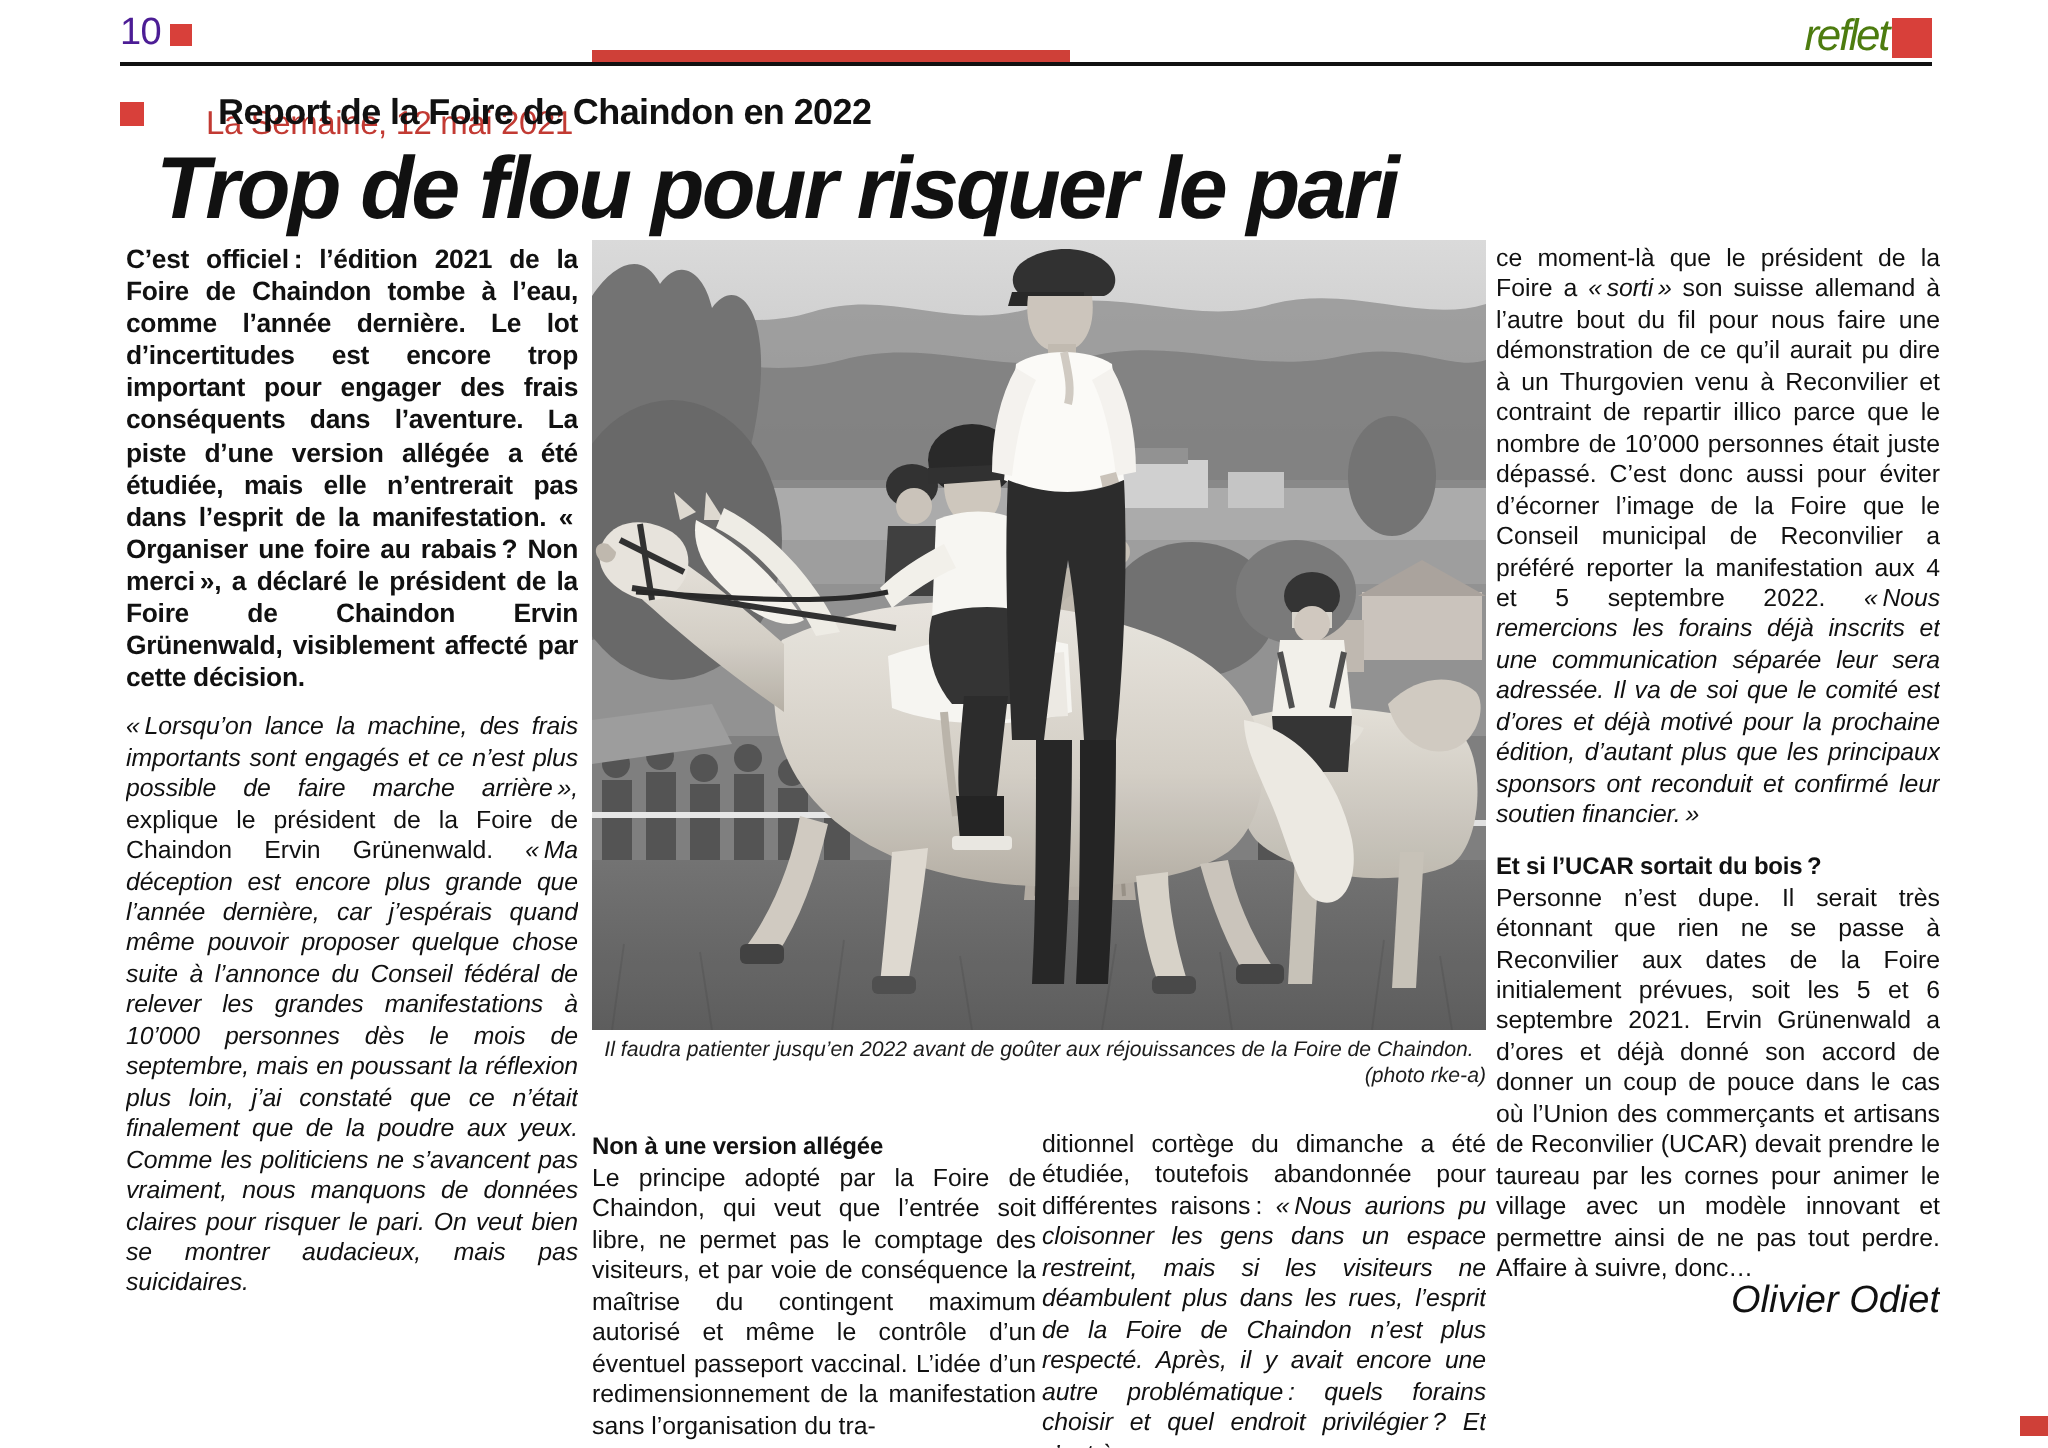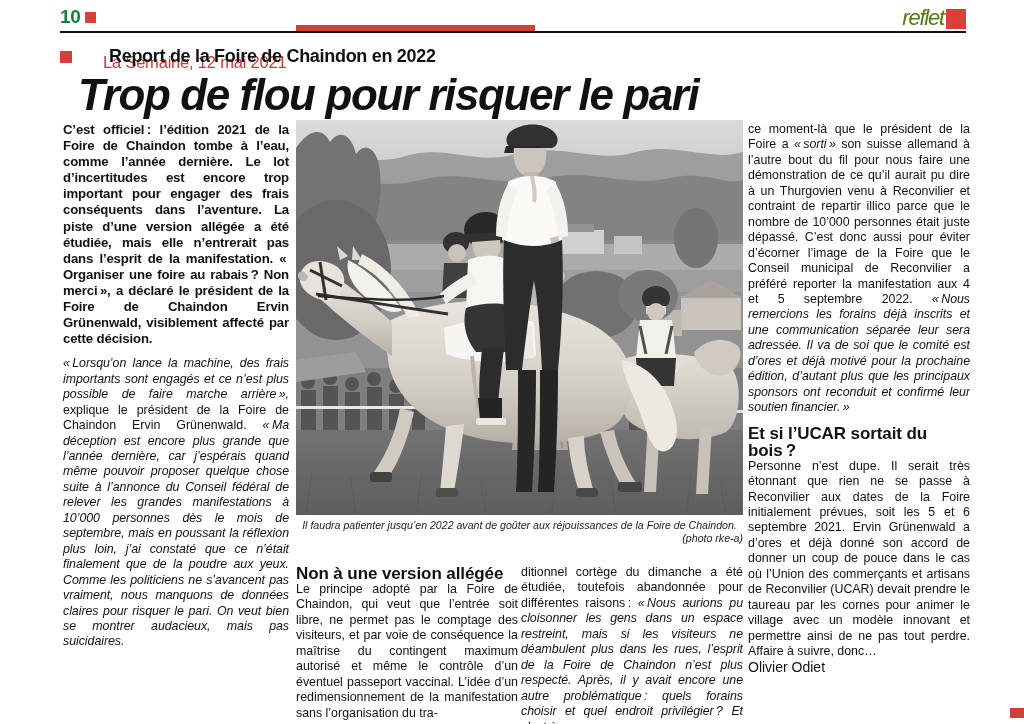--- a/index.html
+++ b/index.html
@@ -26,23 +26,23 @@
   .masthead {
     position: absolute;
     left: 60px; top: 6px;
     width: 906px;
     height: 30px;
   }
   .folio {
     position: absolute;
     left: 0; top: 0;
     font-size: 19px;
-    font-weight: bold;
+    font-weight: normal;
     letter-spacing: -0.3px;
-    color: #15803d;
+    color: #4c1d95;
     line-height: 22px;
   }
   .folio-square {
     position: absolute;
     left: 25px; top: 6px;
     width: 11px; height: 11px;
     background: #d8403a;
   }
   .folio-text {
     position: absolute;
@@ -139,29 +139,30 @@
     font-size: 13.2px;
     line-height: 16.1px;
     letter-spacing: -0.15px;
   }
   .ital {
     font-style: italic;
     letter-spacing: -0.05px;
   }
   .subhead {
     font-weight: bold;
-    font-size: 17px;
+    font-size: 12px;
     line-height: 17px;
     letter-spacing: -0.1px;
     text-align: left;
   }
   .gap { height: 9px; }
   .signature {
-    text-align: left;
-    font-size: 14px;
+    text-align: right;
+    font-style: italic;
+    font-size: 19px;
     margin-top: 4px;
   }
   .end-square {
     position: absolute;
     right: 0px; bottom: 6px;
     width: 14px; height: 10px;
     background: #cf4038;
   }
 
   

